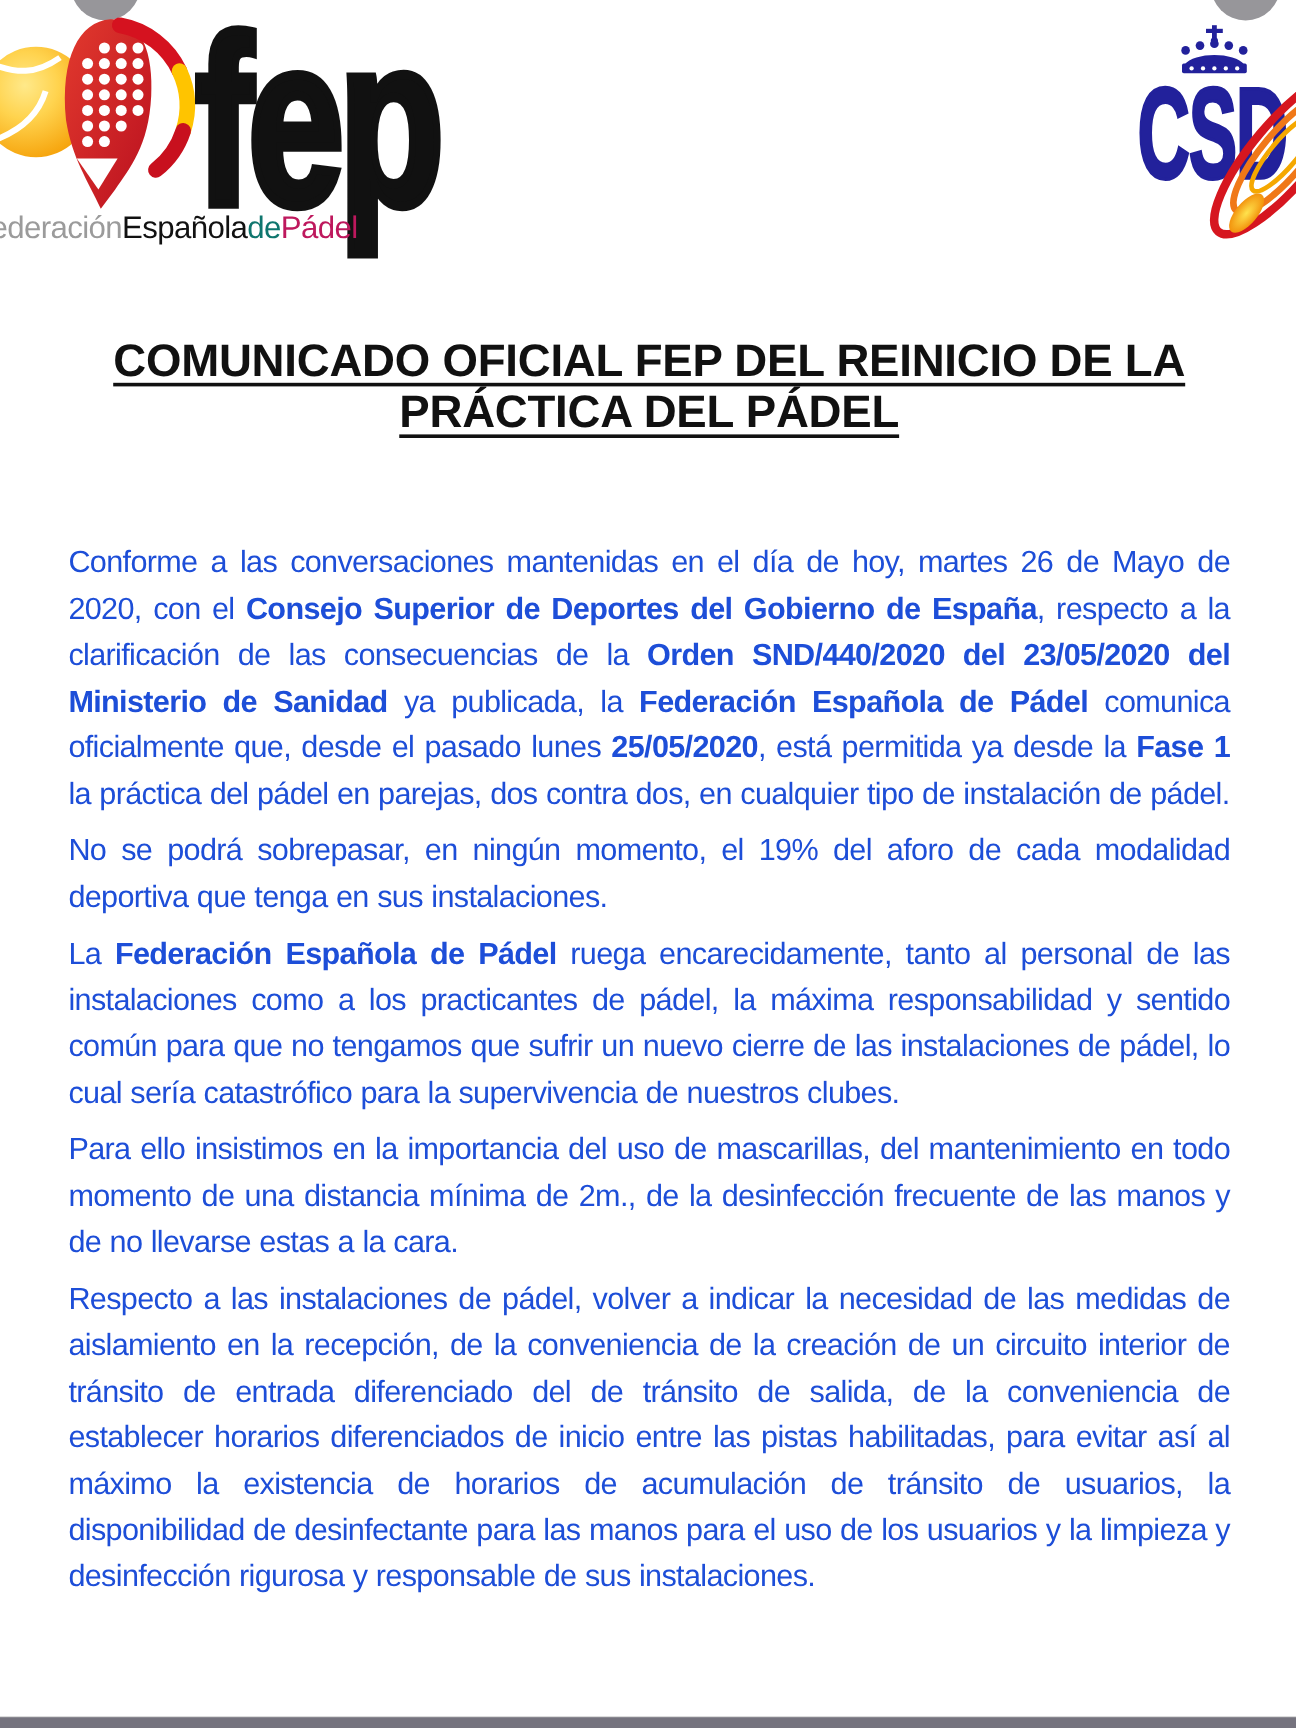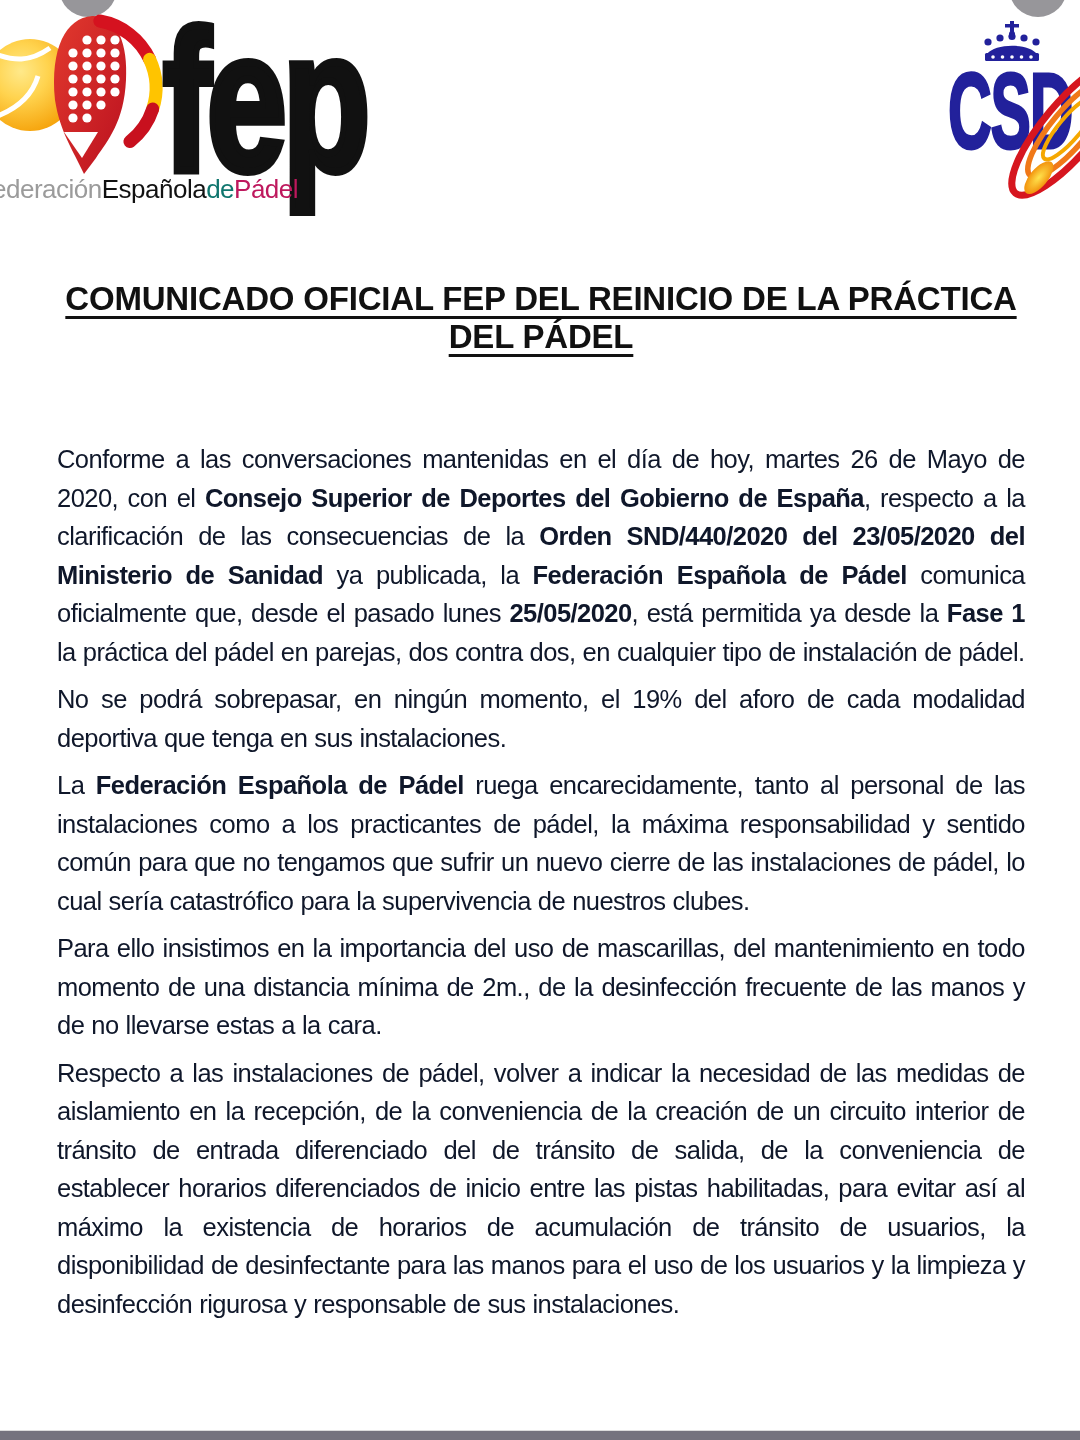--- a/index.html
+++ b/index.html
@@ -22,29 +22,29 @@
     font-size:26px;letter-spacing:-0.5px;
   }
   .fep-tagline span{font-weight:normal;}
   .fep-tagline b{font-weight:normal;}
   .csd-logo{position:absolute;right:0;top:0;width:200px;height:280px;overflow:hidden;}
 
   
   .doc-main{position:absolute;left:57px;right:55px;top:280px;}
   h1.doc-title{
     margin:0 0 84px 0;text-align:center;
-    font-size:33px;font-weight:bold;letter-spacing:-0.2px;
+    font-size:38px;font-weight:bold;letter-spacing:-0.2px;
     text-decoration:underline;text-decoration-thickness:3px;text-underline-offset:6px;
     color:#111;
   }
   .doc-body p{
     margin:0 0 9px 0;text-align:justify;
     font-size:25.5px;line-height:38.5px;
     letter-spacing:-0.55px;word-spacing:0.5px;
-    color:#0f172a;
+    color:#1d4ed8;
   }
   .doc-body p b{font-weight:bold;}
   .doc-body p:last-child{margin-bottom:0;}
 
   .bottom-bar{position:absolute;left:0;right:0;bottom:0;height:9px;border-top:1px solid #dcdcdc;}
 </style>
 </head>
 <body>
 
 <div class="page">

